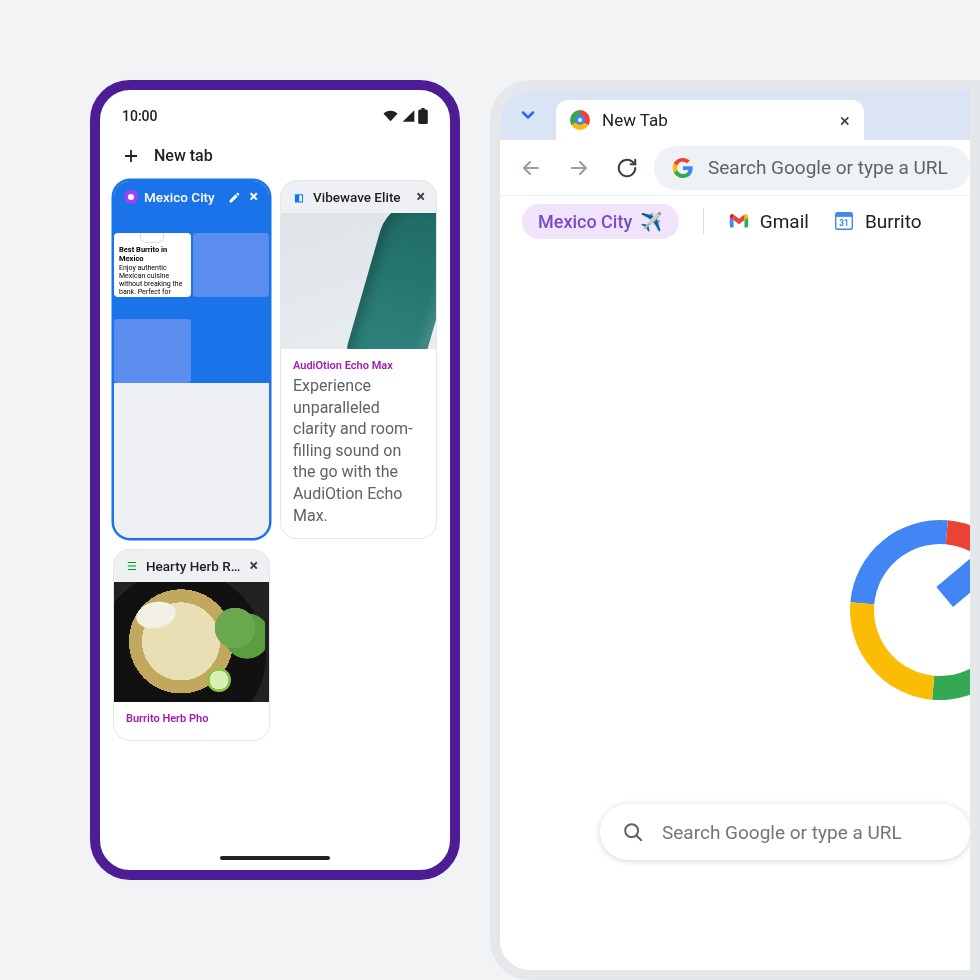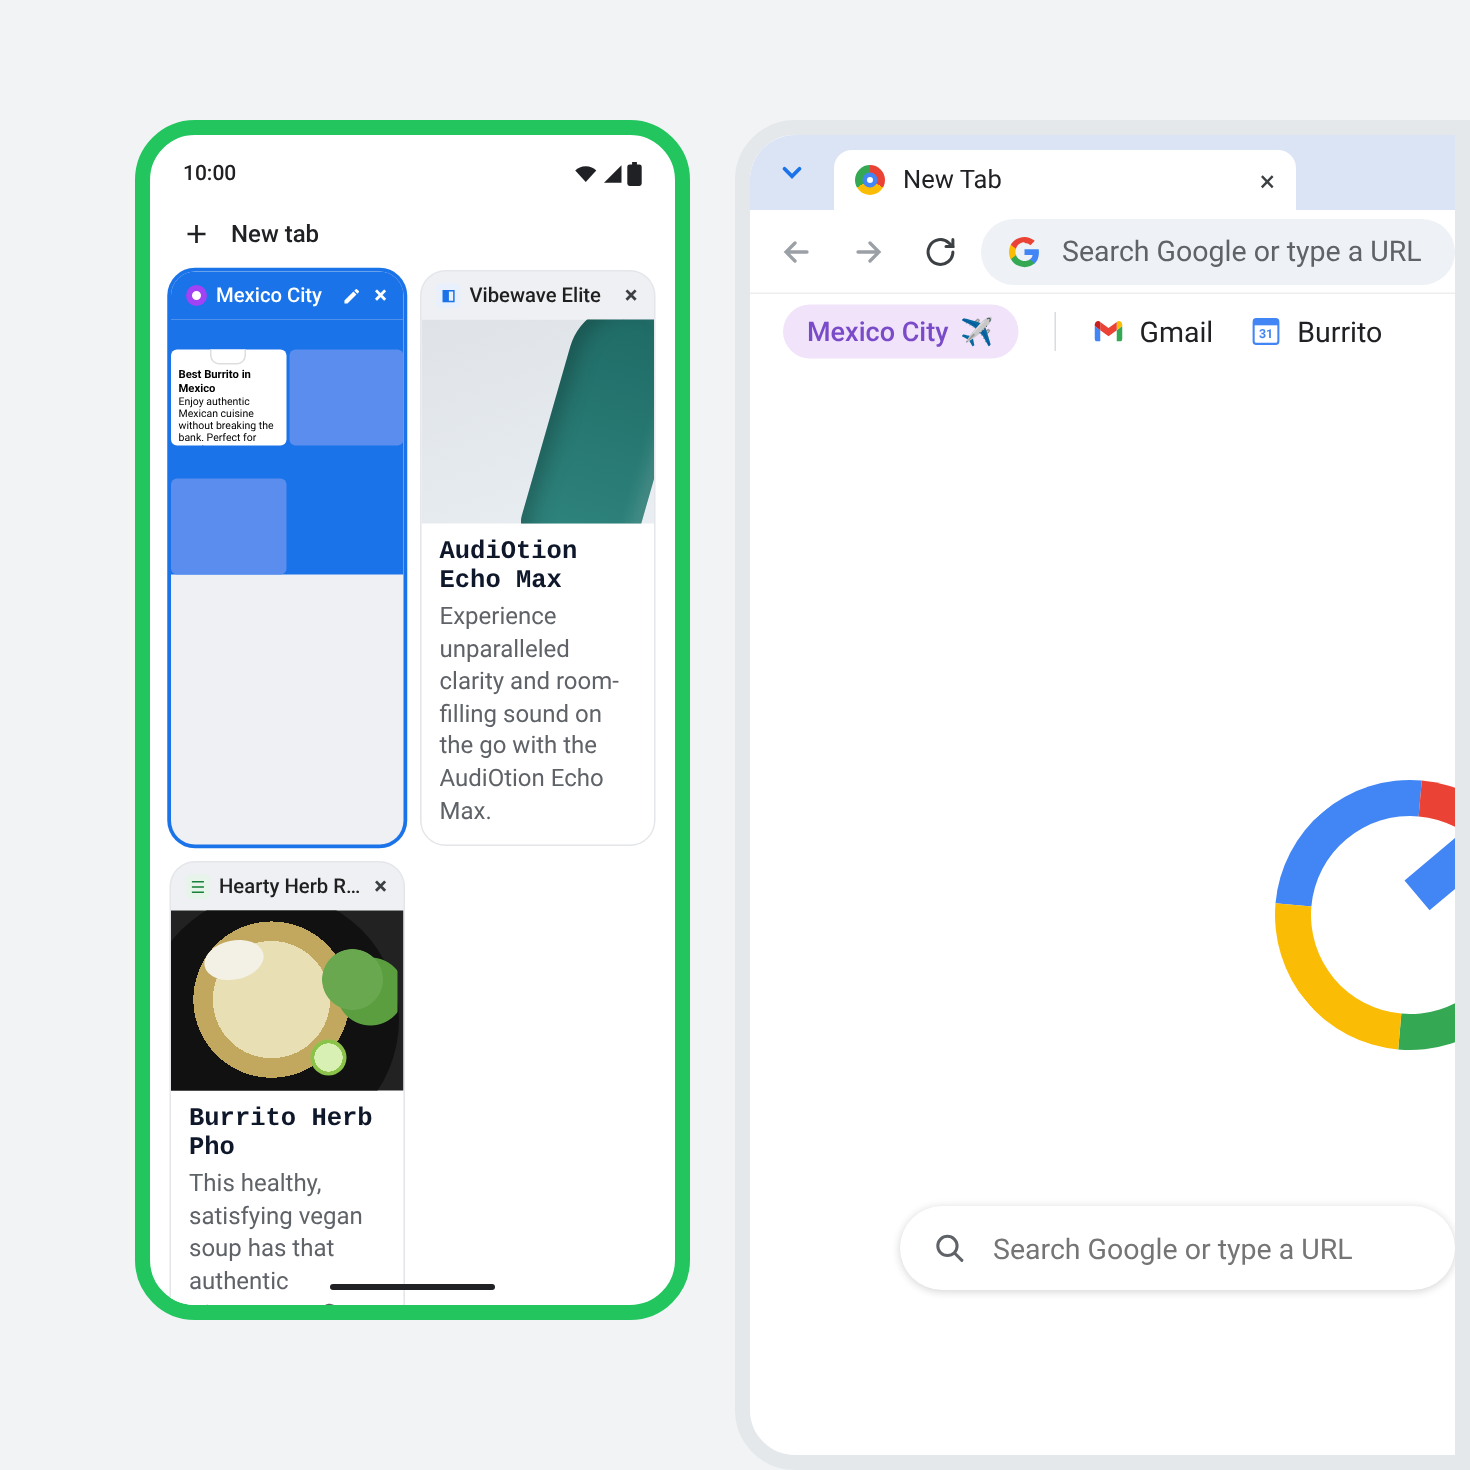--- a/index.html
+++ b/index.html
@@ -4,21 +4,21 @@
 <style>
   * { box-sizing: border-box; margin: 0; padding: 0; font-family: Roboto, "Segoe UI", Arial, sans-serif; }
   body { width: 980px; height: 980px; background: #f1f3f4; display: flex; overflow: hidden; }
 
   
   .phone {
     width: 370px;
     height: 800px;
     margin: 80px 0 0 90px;
     background: #fff;
-    border: 10px solid #22c55e;
+    border: 10px solid #4c1d95;
     border-radius: 40px;
     position: relative;
     overflow: hidden;
   }
   .statusbar { display: flex; justify-content: space-between; align-items: center; padding: 18px 22px 8px; font-size: 14px; font-weight: 500; color: #202124; }
   .status-icons { display: flex; align-items: center; gap: 2px; }
   .newtab-row { display: flex; align-items: center; gap: 14px; padding: 14px 22px 16px; }
   .plus-ico { width: 18px; height: 18px; }
   .newtab-row span { font-size: 16px; font-weight: 500; color: #202124; }
   .grid {
@@ -42,21 +42,21 @@
     padding: 8px 8px 8px 10px;
     font-size: 13.5px;
     font-weight: 500;
     color: #1f1f1f;
   }
   .card-head .title { flex: 1; white-space: nowrap; overflow: hidden; text-overflow: ellipsis; }
   .card-head .x { font-size: 16px; font-weight: 700; color: #3c4043; cursor: pointer; padding: 0 3px; line-height: 1; }
   .favicon { width: 16px; height: 16px; border-radius: 3px; flex-shrink: 0; }
   .card-body { background: #fff; flex: 1; }
   .card-text { padding: 10px 12px 12px; }
-  .card-text h4 { font-size: 17px; font-weight: 600; color: #0f172a; margin-bottom: 3px; font-family: Liberation Mono, monospace; }
+  .card-text h4 { font-size: 11px; font-weight: 600; color: #a21caf; margin-bottom: 3px; }
   .card-text p { font-size: 16px; line-height: 1.35; color: #5f6368; }
 
   
   .card.active { box-shadow: 0 0 0 2.5px #1a73e8; }
   .card.active .card-head { background: #1a73e8; color: #fff; }
   .card.active .card-head .x { color: #fff; }
   .mc-grid {
     display: grid;
     grid-template-columns: 1fr 1fr;
     grid-template-rows: 1fr 1fr;
@@ -226,21 +226,20 @@
       </div>
       <div class="card-body">
         <div class="pho-body">
           <div class="bowl"></div>
             <div class="noodle"></div>
             <div class="greens"></div>
             <div class="lime"></div>
         </div>
         <div class="card-text">
           <h4>Burrito Herb Pho</h4>
-          <p>This healthy, satisfying vegan soup has that authentic Vietnamese flavor and is easy to make.</p>
         </div>
       </div>
     </div>
 
   </div>
 
   <div class="home-ind"></div>
 </div>
 
 <div class="desktop">

